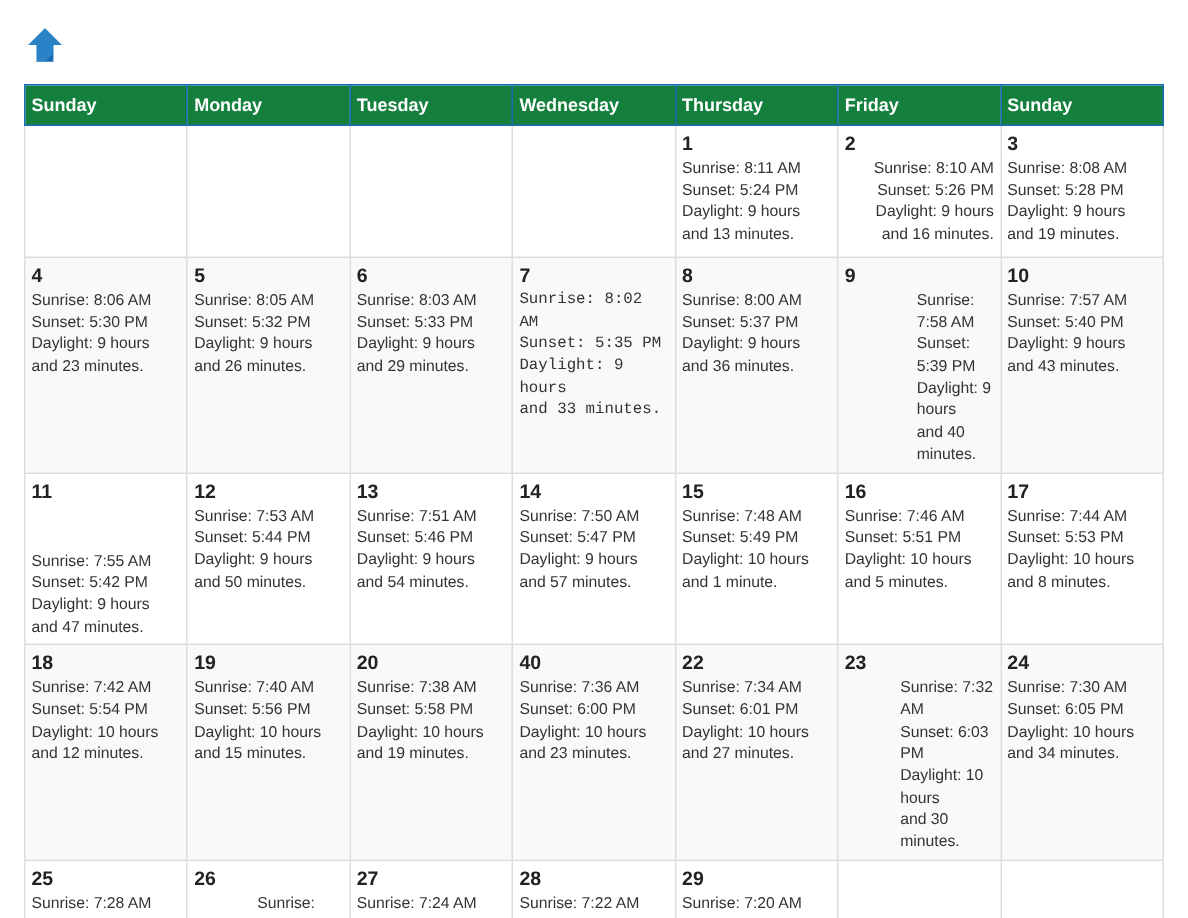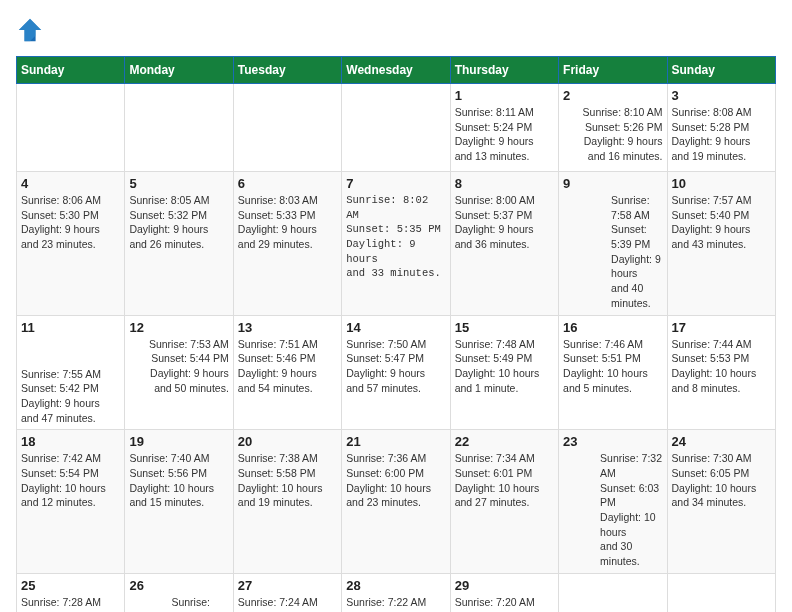--- a/index.html
+++ b/index.html
@@ -195,21 +195,21 @@
       <tr>
         <td>
           <div class="day-number">11</div>
           <div class="day-info" style="white-space: pre-line; margin-top: 32px;">Sunrise: 7:55 AM
 Sunset: 5:42 PM
 Daylight: 9 hours
 and 47 minutes.</div>
         </td>
         <td>
           <div class="day-number">12</div>
-          <div class="day-info" style="white-space: pre-line; text-align: right;">Sunrise: 7:53 AM
+          <div class="day-info" style="white-space: pre-line;">Sunrise: 7:53 AM
 Sunset: 5:44 PM
 Daylight: 9 hours
 and 50 minutes.</div>
         </td>
         <td>
           <div class="day-number">13</div>
           <div class="day-info" style="white-space: pre-line;">Sunrise: 7:51 AM
 Sunset: 5:46 PM
 Daylight: 9 hours
 and 54 minutes.</div>
@@ -259,21 +259,21 @@
 and 15 minutes.</div>
         </td>
         <td>
           <div class="day-number">20</div>
           <div class="day-info" style="white-space: pre-line;">Sunrise: 7:38 AM
 Sunset: 5:58 PM
 Daylight: 10 hours
 and 19 minutes.</div>
         </td>
         <td>
-          <div class="day-number">21</div>
+          <div class="day-number">40</div>
           <div class="day-info" style="white-space: pre-line;">Sunrise: 7:36 AM
 Sunset: 6:00 PM
 Daylight: 10 hours
 and 23 minutes.</div>
         </td>
         <td>
           <div class="day-number">22</div>
           <div class="day-info" style="white-space: pre-line;">Sunrise: 7:34 AM
 Sunset: 6:01 PM
 Daylight: 10 hours

